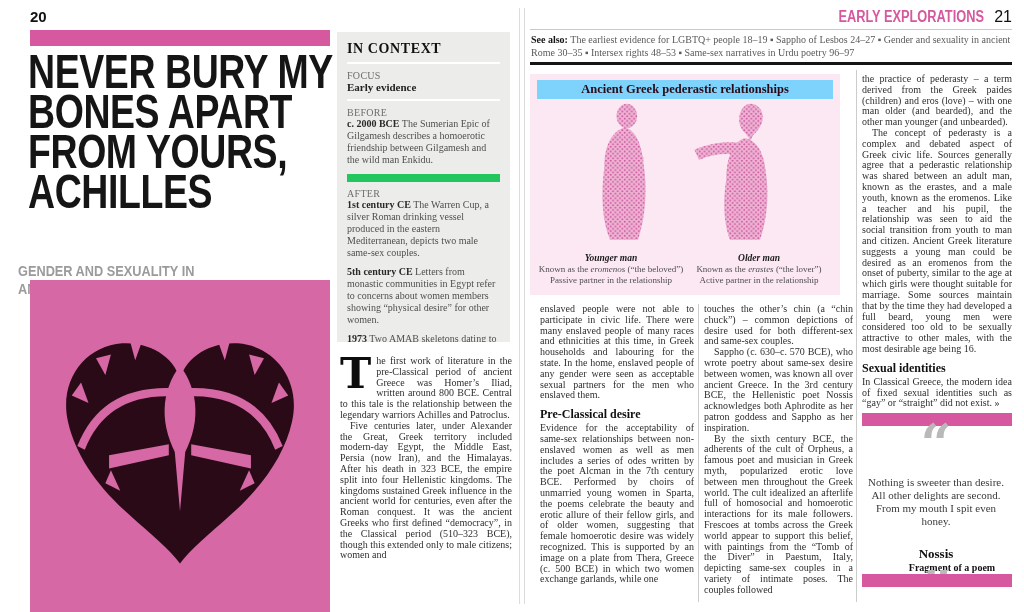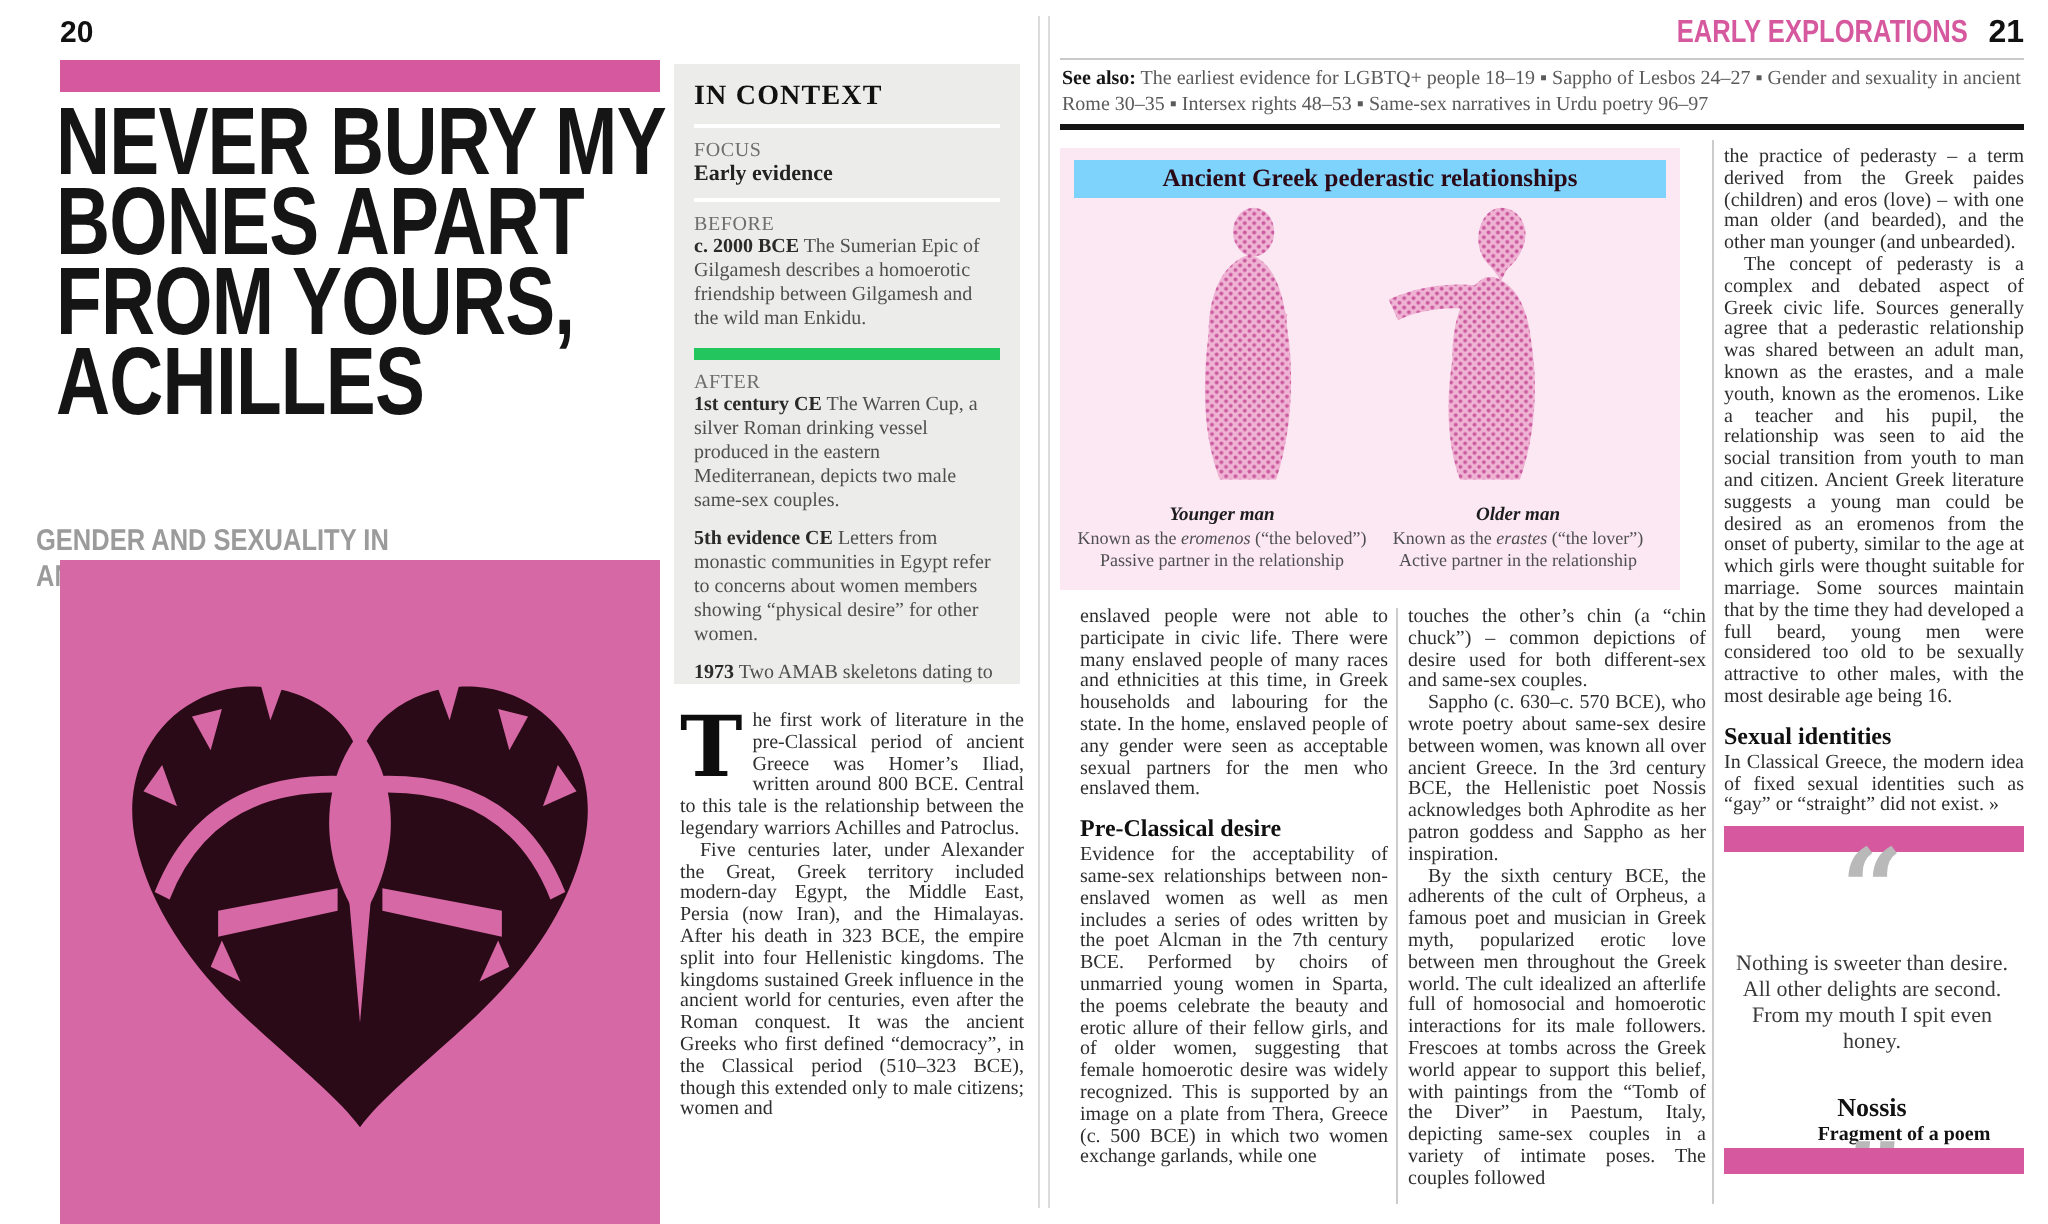--- a/index.html
+++ b/index.html
@@ -16,30 +16,30 @@
   .title-line{font-size:48px;line-height:40px;color:#151515;letter-spacing:-0.5px;}
   .subtitle-line{font-size:15px;line-height:17px;color:#9b9b9b;letter-spacing:0;}
   .art-square{background:#d668a5;}
   .ctx-box{background:#ececea;padding:9px 10px 8px 10px;box-sizing:border-box;overflow:hidden;}
   .ctx-h{font-weight:bold;font-size:14px;letter-spacing:0.6px;color:#111;padding-bottom:5px;
          border-bottom:2px solid #ffffff;}
   .ctx-label{font-size:10px;color:#6e6e6e;margin-top:6px;letter-spacing:0.3px;}
   .ctx-focus{font-weight:bold;font-size:11px;color:#222;padding-bottom:6px;border-bottom:2px solid #ffffff;}
   .ctx-p{margin:0 0 7px 0;font-size:10px;line-height:12px;color:#4f4f4f;}
   .ctx-p .lead{font-weight:bold;color:#2a2a2a;}
-  .ctx-sect{border-bottom:6px solid #22c55e;padding-bottom:1px;margin-bottom:0;}
+  .ctx-sect{border-bottom:8px solid #22c55e;padding-bottom:1px;margin-bottom:0;}
   .body-col{font-size:10px;line-height:10.8px;text-align:justify;color:#2e2e2e;overflow:hidden;}
   .body-col p{margin:0;}
   .body-col p.indent{text-indent:10px;}
   .col-heading{font-weight:bold;font-size:12px;color:#101010;margin:7px 0 2px 0;line-height:13px;}
   .dropcap{float:left;font-family:"DejaVu Serif",serif;font-weight:bold;font-size:42px;
            line-height:32px;color:#0d0d0d;padding:2px 5px 0 0;}
   
   .hdr-section{font-size:16px;color:#d6589e;}
-  .hdr-num{font-family:"Liberation Sans",sans-serif;font-weight:bold;font-size:16px;color:#111;margin-left:10px;}
+  .hdr-num{font-family:"Liberation Sans",sans-serif;font-weight:normal;font-size:16px;color:#111;margin-left:10px;}
   .rule-thin{background:#c9c9c9;height:1px;}
   .rule-thick{background:#151515;height:3px;}
   .seealso{font-size:10px;line-height:13px;color:#5a5a5a;}
   .seealso .lbl{font-weight:bold;color:#151515;}
   .figure-box{background:#fce8f3;box-sizing:border-box;padding:6px 7px;overflow:hidden;}
   .figure-bar{background:#7dd3fc;height:19px;line-height:19px;text-align:center;
               font-weight:bold;font-size:12.5px;color:#2a0a17;}
   .fig-captions{display:flex;margin-top:2px;}
   .fig-cap{width:50%;text-align:center;font-size:9px;line-height:11px;color:#4f4f4f;}
   .fig-cap .nm{font-weight:bold;font-size:9.5px;color:#1c1c1c;font-style:italic;}
@@ -99,21 +99,21 @@
   <div class="abs ctx-box" style="left:337px;top:32px;width:173px;height:310px;">
     <div class="ctx-h">IN CONTEXT</div>
     <div class="ctx-label">FOCUS</div>
     <div class="ctx-focus">Early evidence</div>
     <div class="ctx-label">BEFORE</div>
     <div class="ctx-sect">
       <p class="ctx-p"><span class="lead">c. 2000 BCE</span> <span>The Sumerian Epic of Gilgamesh describes a homoerotic friendship between Gilgamesh and the wild man Enkidu.</span></p>
     </div>
     <div class="ctx-label">AFTER</div>
     <p class="ctx-p"><span class="lead">1st century CE</span> <span>The Warren Cup, a silver Roman drinking vessel produced in the eastern Mediterranean, depicts two male same-sex couples.</span></p>
-    <p class="ctx-p"><span class="lead">5th evidence CE</span> <span>Letters from monastic communities in Egypt refer to concerns about women members showing “physical desire” for other women.</span></p>
+    <p class="ctx-p"><span class="lead">5th century CE</span> <span>Letters from monastic communities in Egypt refer to concerns about women members showing “physical desire” for other women.</span></p>
     <p class="ctx-p"><span class="lead">1973</span> <span>Two AMAB skeletons dating to c. 800 BCE, and lying in an intimate embrace, are found at Teppe Hasanlu, Iran.</span></p>
   </div>
 
   <div class="abs body-col" style="left:340px;top:356px;width:172px;height:248px;">
     <p><span class="dropcap">T</span><span>he first work of literature in the pre-Classical period of ancient Greece was Homer’s Iliad, written around 800 BCE. Central to this tale is the relationship between the legendary warriors Achilles and Patroclus.</span></p>
     <p class="indent">Five centuries later, under Alexander the Great, Greek territory included modern-day Egypt, the Middle East, Persia (now Iran), and the Himalayas. After his death in 323 BCE, the empire split into four Hellenistic kingdoms. The kingdoms sustained Greek influence in the ancient world for centuries, even after the Roman conquest. It was the ancient Greeks who first defined “democracy”, in the Classical period (510–323 BCE), though this extended only to male citizens; women and</p>
   </div>
 
   <div class="abs spine" style="left:519px;top:8px;height:596px;"></div>
   <div class="abs spine" style="left:524px;top:8px;height:596px;"></div>

